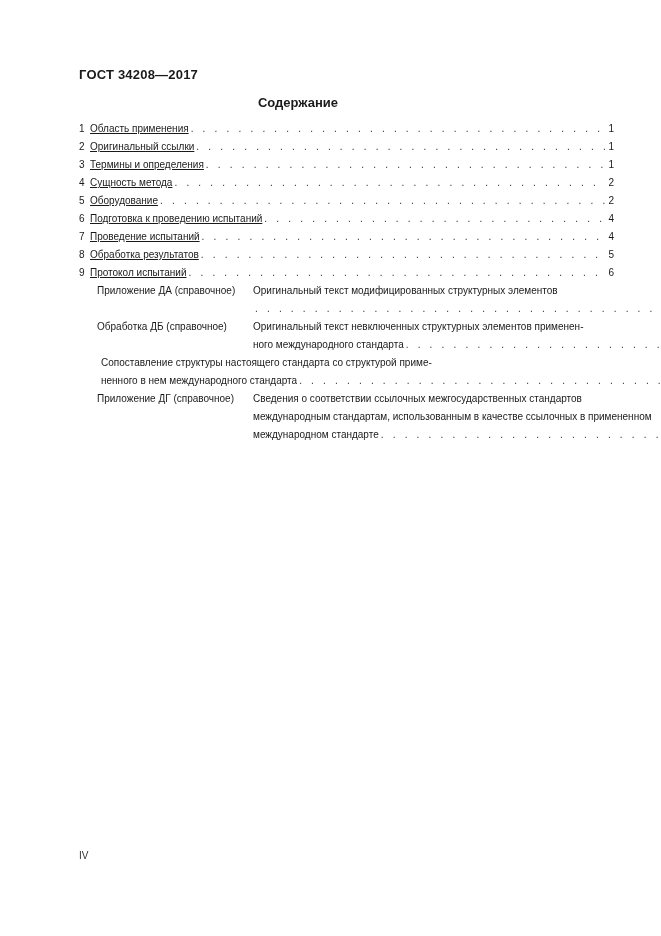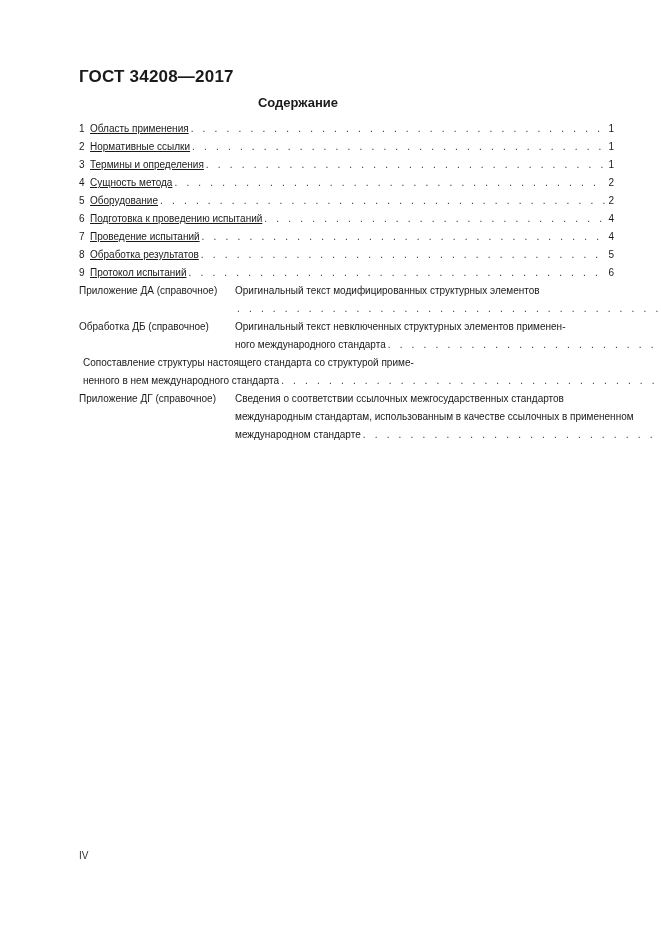--- a/index.html
+++ b/index.html
@@ -2,40 +2,40 @@
 <html><head>
   <meta charset="utf-8">
   <style>
     html, body { margin: 0; padding: 0; background: #ffffff; }
     body {
       width: 661px; height: 936px; position: relative; overflow: hidden;
       font-family: "Liberation Sans", sans-serif; color: #1a1a1a;
     }
     .header-code {
       position: absolute; left: 79px; top: 67px;
-      font-size: 17px; font-weight: bold; letter-spacing: 0.2px;
+      font-size: 13px; font-weight: bold; letter-spacing: 0.2px;
     }
     .toc-title {
       position: absolute; left: 0; width: 560px; top: 95px;
       text-align: center; font-size: 13px; font-weight: bold;
       padding-left: 36px; box-sizing: border-box;
     }
     .toc {
       position: absolute; left: 79px; top: 120px; width: 535px;
       font-size: 10px; line-height: 18px;
     }
     .toc-row { display: flex; align-items: baseline; white-space: nowrap; }
     .toc-row .num { width: 11px; flex: none; }
     .toc-row .label { flex: none; text-decoration: underline; }
     .toc-row .dots {
       flex: 1 1 auto; overflow: hidden; margin: 0 2px;
       letter-spacing: 3.2px; color: #333;
     }
     .toc-row .page { flex: none; text-align: right; min-width: 7px; }
-    .annex { display: flex; align-items: flex-start; line-height: 18px; }
+    .annex { display: flex; align-items: flex-start; line-height: 18px; margin-left: 18px; }
     .annex .annex-head { flex: none; width: 152px; white-space: nowrap; }
     .annex .annex-body { flex: 1 1 auto; margin-left: 4px; }
     .annex .line { display: block; white-space: nowrap; }
     .annex .last-line { display: flex; align-items: baseline; white-space: nowrap; }
     .annex .last-line .dots {
       flex: 1 1 auto; overflow: hidden; margin: 0 2px;
       letter-spacing: 3.2px; color: #333;
     }
     .footer-page {
       position: absolute; left: 79px; top: 850px; font-size: 10px; color: #333;
@@ -50,21 +50,21 @@
 <div class="toc">
 
   <div class="toc-row">
     <span class="num">1</span>
     <span class="label">Область применения</span>
     <span class="dots">. . . . . . . . . . . . . . . . . . . . . . . . . . . . . . . . . . . . . . . . . . . . . . . . . . . . . . . . . . . . . . . . . . . . . . . . . . . . . . . . . . . .</span>
     <span class="page">1</span>
   </div>
   <div class="toc-row">
     <span class="num">2</span>
-    <span class="label">Нормативные ссылки</span>
+    <span class="label">Оригинальный ссылки</span>
     <span class="dots">. . . . . . . . . . . . . . . . . . . . . . . . . . . . . . . . . . . . . . . . . . . . . . . . . . . . . . . . . . . . . . . . . . . . . . . . . . . . . . . . . . . .</span>
     <span class="page">1</span>
   </div>
   <div class="toc-row">
     <span class="num">3</span>
     <span class="label">Термины и определения</span>
     <span class="dots">. . . . . . . . . . . . . . . . . . . . . . . . . . . . . . . . . . . . . . . . . . . . . . . . . . . . . . . . . . . . . . . . . . . . . . . . . . . . . . . . . . . .</span>
     <span class="page">1</span>
   </div>
   <div class="toc-row">

